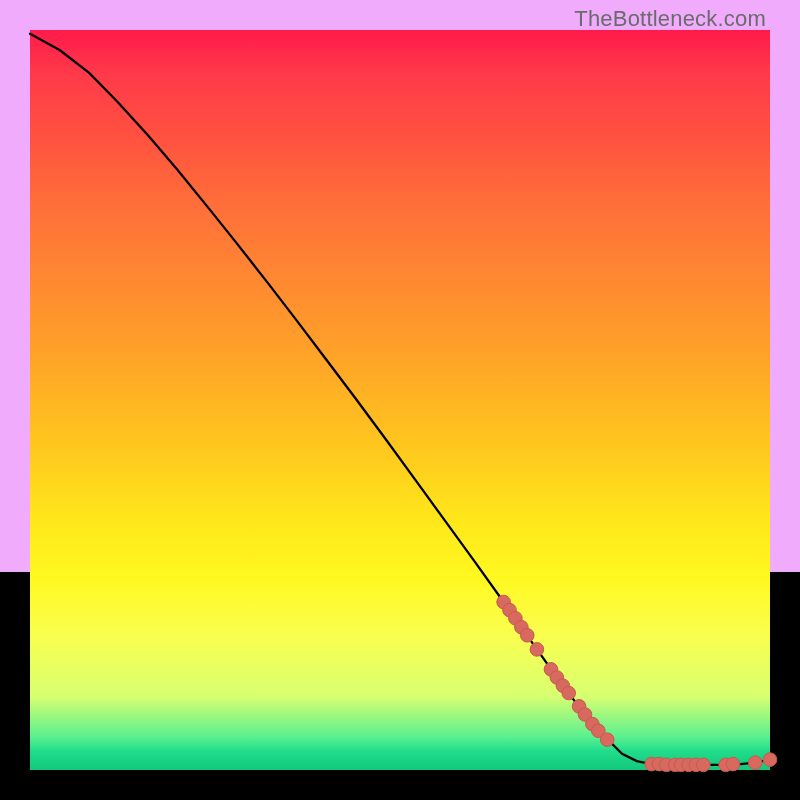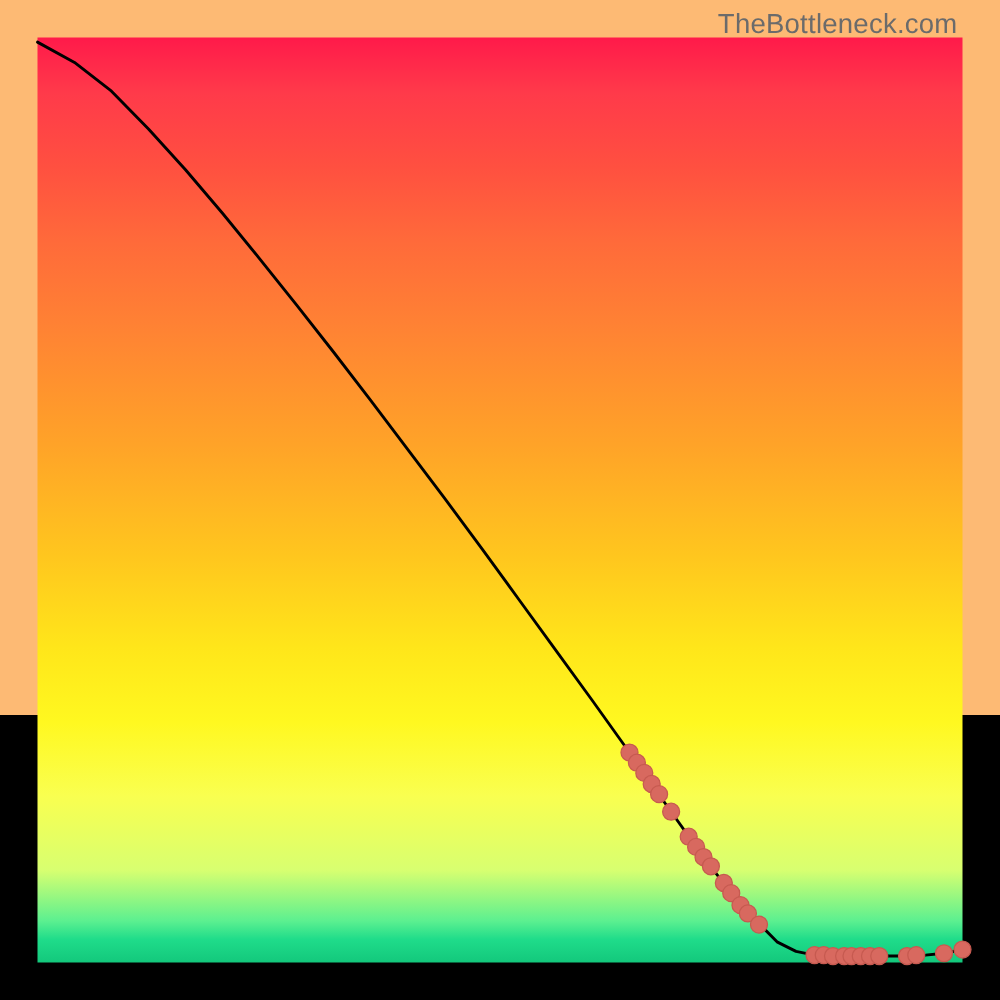--- a/index.html
+++ b/index.html
@@ -8,21 +8,21 @@
     width: 800px;
     height: 800px;
     background: #000;
     overflow: hidden;
     font-family: Arial, Helvetica, sans-serif;
   }
   .stage {
     position: relative;
     width: 800px;
     height: 572px;
-    background: #fdba74;
+    background: #f0abfc;
   }
   .plot {
     position: absolute;
     left: 30px;
     top: 30px;
     width: 740px;
     height: 740px;
     background: linear-gradient(
       to bottom,
       #ff1a4a 0%,

